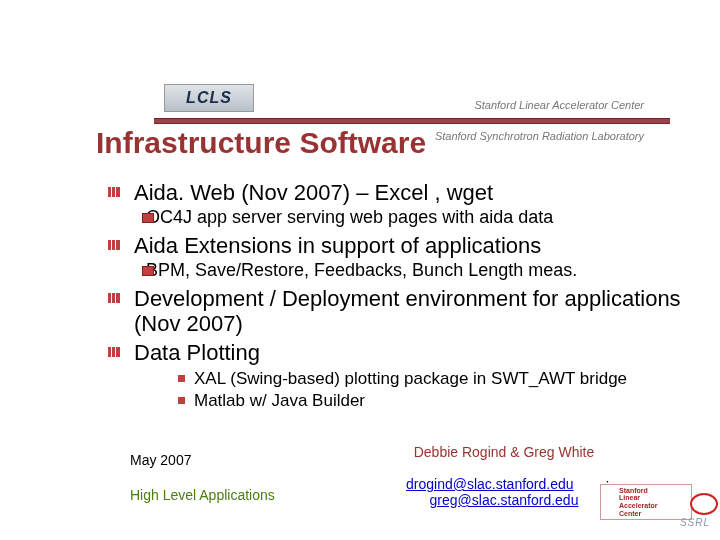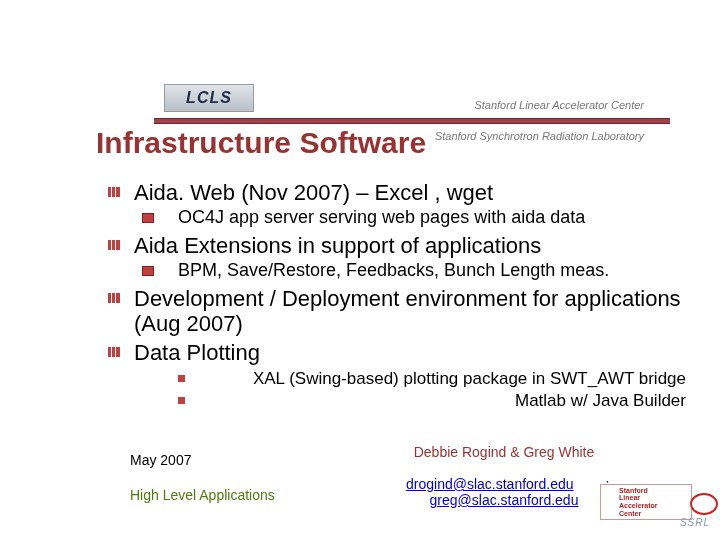--- a/index.html
+++ b/index.html
@@ -81,41 +81,40 @@
     position: absolute;
     left: 0;
     top: 7px;
     width: 12px;
     height: 10px;
     background: linear-gradient(90deg,#c04040 0 3px,#fff 3px 4px,#c04040 4px 7px,#fff 7px 8px,#c04040 8px 12px);
   }
   .l2 {
     font-size: 18px;
     margin: 1px 0 4px 34px;
-    padding-left: 36px;
+    padding-left: 4px;
     position: relative;
     line-height: 1.2;
   }
   .l2::before {
     content: "";
     position: absolute;
     left: 0;
     top: 6px;
     width: 10px;
     height: 8px;
     background: #c04040;
     border: 1px solid #802020;
   }
   .l3 {
     font-size: 17px;
     margin: 0 0 1px 70px;
     padding-left: 16px;
     position: relative;
     line-height: 1.25;
-    text-align: right;
   }
   .l3::before {
     content: "";
     position: absolute;
     left: 0;
     top: 7px;
     width: 7px;
     height: 7px;
     background: #c04040;
   }
@@ -204,21 +203,21 @@
 
 <div class="slide-title">Infrastructure Software</div>
 
 <div class="content">
   <div class="l1">Aida. Web (Nov 2007) – Excel , wget</div>
   <div class="l2">OC4J app server serving web pages with aida data</div>
 
   <div class="l1">Aida Extensions in support of applications</div>
   <div class="l2">BPM, Save/Restore, Feedbacks, Bunch Length meas.</div>
 
-  <div class="l1">Development / Deployment environment for applications (Aug 2007)</div>
+  <div class="l1">Development / Deployment environment for applications (Nov 2007)</div>
   <div class="l1">Data Plotting</div>
   <div class="l3">XAL (Swing-based) plotting package in SWT_AWT bridge</div>
   <div class="l3">Matlab w/ Java Builder</div>
 </div>
 
 <div class="footer">
   <div class="foot-left">
     <div>May  2007</div>
     <div class="line2">High Level Applications</div>
   </div>

